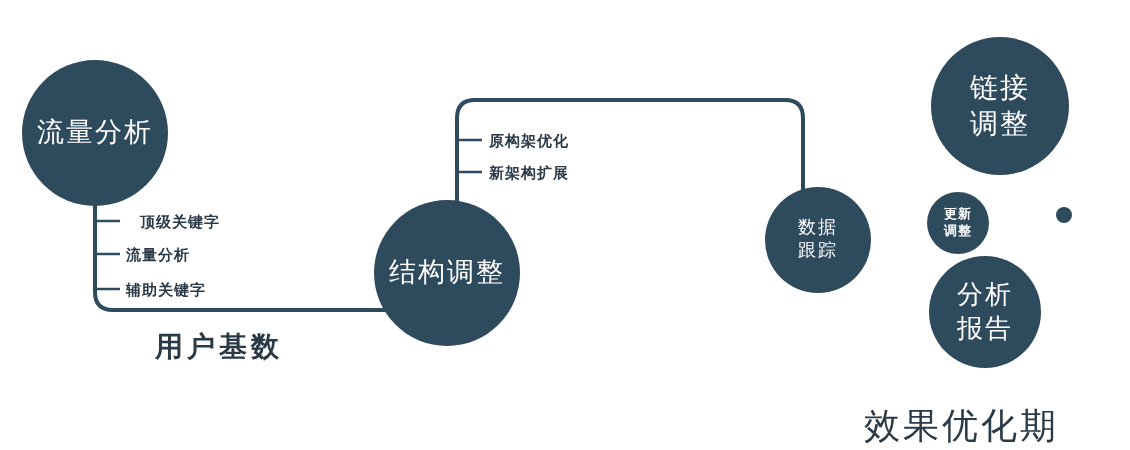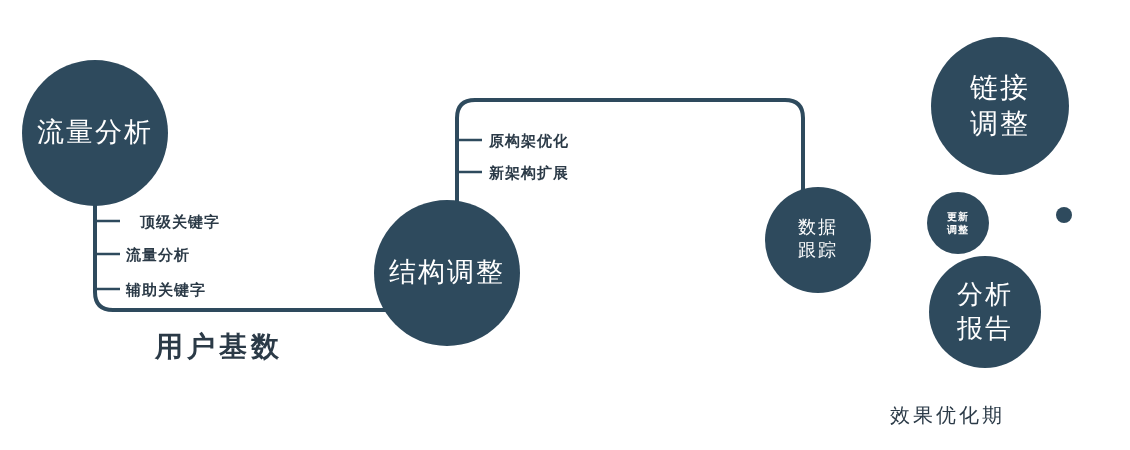--- a/index.html
+++ b/index.html
@@ -36,21 +36,21 @@
     white-space: pre-line;
     letter-spacing: 2px;
     line-height: 1.3;
     box-sizing: border-box;
   }
   .node-traffic   { left: 22px;  top: 60px;  width: 146px; height: 146px; font-size: 27px; }
   .node-structure { left: 374px; top: 200px; width: 146px; height: 146px; font-size: 27px; }
   .node-data      { left: 765px; top: 187px; width: 106px; height: 106px; font-size: 18px; font-family: Liberation Mono, monospace; }
   .node-code      { left: 823px; top: 62px;  width: 78px;  height: 78px;  font-size: 17px; letter-spacing: 1px; }
   .node-link      { left: 931px; top: 37px;  width: 138px; height: 138px; font-size: 28px; }
-  .node-update    { left: 927px; top: 192px; width: 62px;  height: 62px;  font-size: 10px; font-weight: bold; letter-spacing: 1px; }
+  .node-update    { left: 927px; top: 192px; width: 62px;  height: 62px;  font-size: 13px; font-weight: bold; letter-spacing: 1px; }
   .node-report    { left: 929px; top: 256px; width: 112px; height: 112px; font-size: 26px; }
   .dot {
     position: absolute;
     left: 1056px;
     top: 207px;
     width: 16px;
     height: 16px;
     border-radius: 50%;
     background: var(--primary, #2e4a5d);
   }
@@ -72,24 +72,24 @@
     letter-spacing: 1px;
     white-space: nowrap;
   }
   .tl-traffic-1   { left: 126px; top: 213px; margin-left: 14px; }
   .tl-traffic-2   { left: 126px; top: 246px; }
   .tl-traffic-3   { left: 126px; top: 281px; }
   .tl-structure-1 { left: 489px; top: 132px; }
   .tl-structure-2 { left: 489px; top: 164px; }
   .footer-label {
     position: absolute;
-    left: 890px;
+    left: 864px;
     top: 402px;
     color: var(--ink, #2b3a47);
-    font-size: 20px;
+    font-size: 36px;
     font-weight: 500;
     letter-spacing: 3px;
     white-space: nowrap;
   }
 </style>
 </head>
 <body>
 
 <div class="canvas">
 

